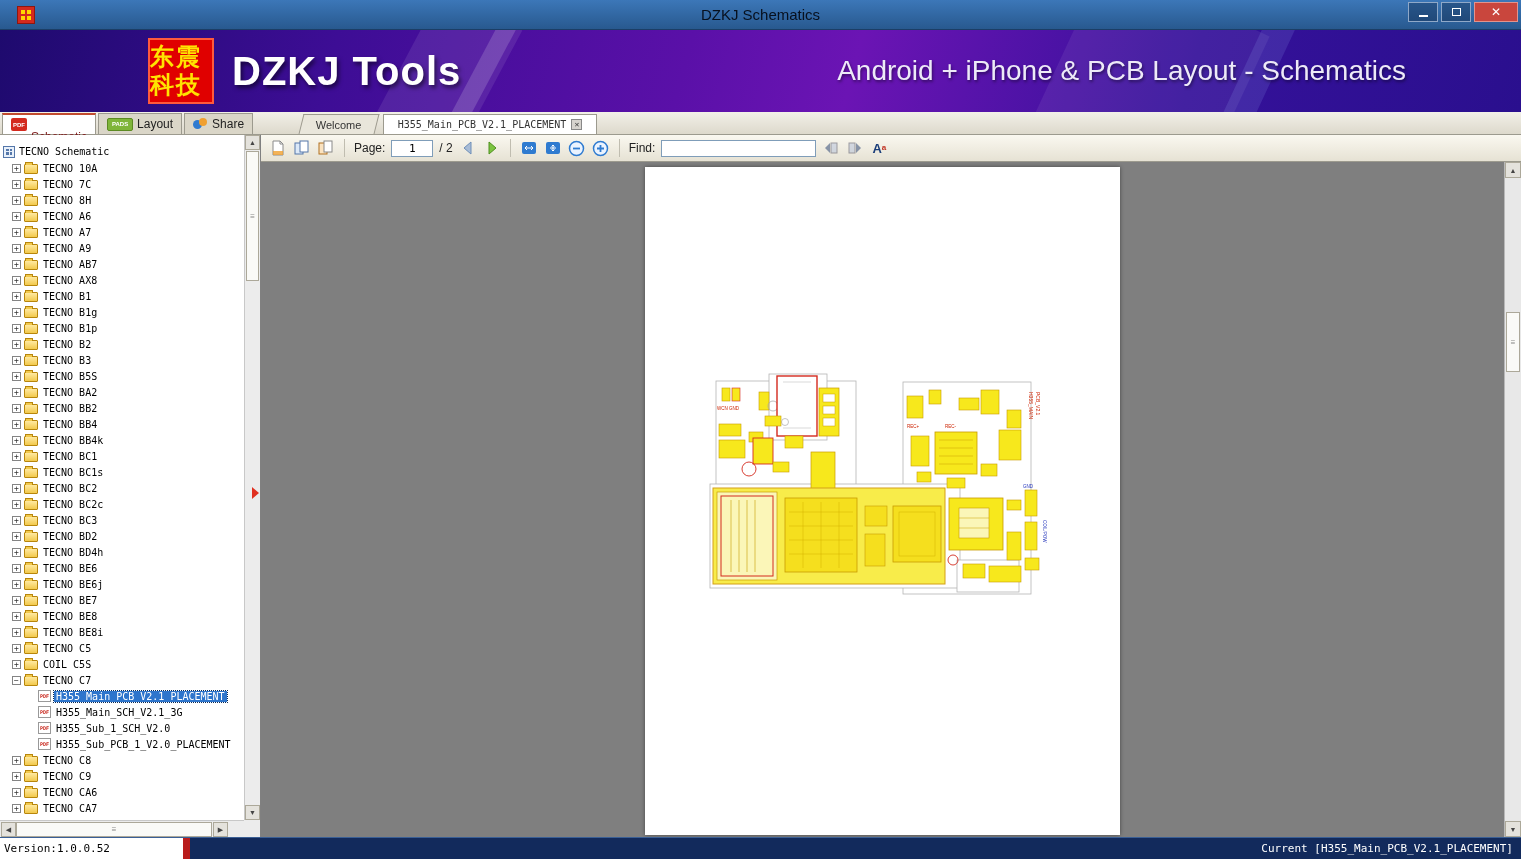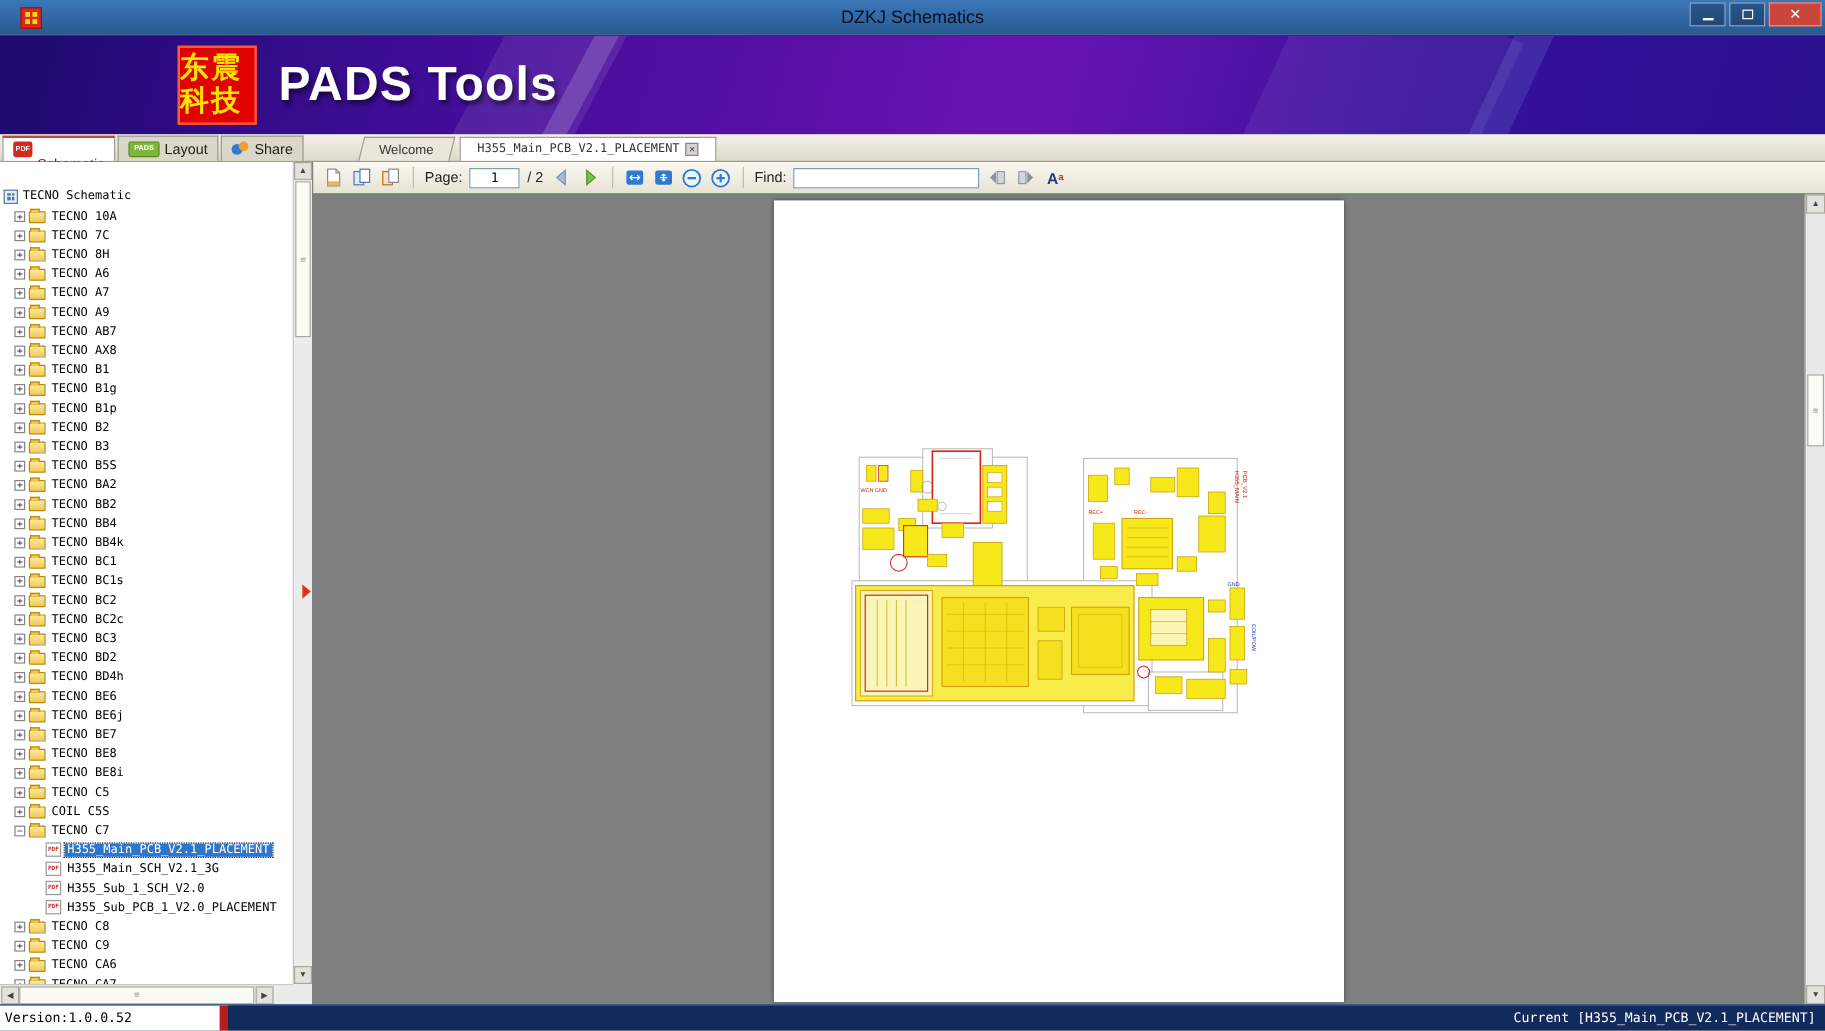--- a/index.html
+++ b/index.html
@@ -59,21 +59,21 @@
   .doc-tab.active { background:#FFFFFF; transform:none; font-family:"DejaVu Sans Mono",monospace; font-size:10px; }
   .doc-tab.active > span { transform:none; }
   .tab-close { width:11px; height:11px; border:1px solid #888; background:#D6D3CE; color:#333;
     font-size:8px; line-height:9px; text-align:center; cursor:default; }
 
   
   .main { position:absolute; top:135px; left:0; width:100%; height:702px; display:flex; }
 
   
   .sidebar { position:relative; width:261px; height:100%; background:#FFFFFF; border-right:1px solid #808080; }
-  .tree-wrap { position:absolute; left:0; top:16px; width:245px; height:685px; overflow:hidden; padding-top:4px; }
+  .tree-wrap { position:absolute; left:0; top:4px; width:245px; height:685px; overflow:hidden; padding-top:4px; }
   .tree-root { display:flex; align-items:center; gap:4px; height:17px; padding-left:3px;
     font-family:"DejaVu Sans Mono",monospace; font-size:10px; color:#000; }
   .root-icon { width:12px; height:12px; border:1px solid #5577AA; background:#E8F0FA; display:grid;
     grid-template-columns:1fr 1fr; gap:1px; padding:2px; }
   .root-icon b { background:#5577AA; }
   .tree-row { display:flex; align-items:center; height:16px; padding-left:12px; gap:3px; width:max-content;
     font-family:"DejaVu Sans Mono",monospace; font-size:10px; color:#000; cursor:default; }
   .tree-row.child { padding-left:38px; }
   .expand-box { width:9px; height:9px; border:1px solid #848484; background:#fff; font-size:8px; line-height:7px;
     text-align:center; color:#333; flex:none; }
@@ -156,21 +156,22 @@
 
   <div class="banner">
     <div class="streak s1"></div>
     <div class="streak s2"></div>
     <div class="streak s3"></div>
     <div class="streak s4"></div>
     <div class="logo-box">
       <div>东震</div>
       <div>科技</div>
     </div>
-    <div class="banner-appname">PADS Tools</div>
+    <div class="banner-appname">DZKJ Tools</div>
+    <div class="banner-tagline">Android + iPhone &amp; PCB Layout - Schematics</div>
   </div>
 
   <div class="tabstrip">
     <div class="main-tab active">
       <span class="pdf-mini">PDF</span>
       <span class="tab-label">Schematic</span>
     </div>
     <div class="main-tab">
       <span class="pads-mini">PADS</span>
       <span class="tab-label">Layout</span>

